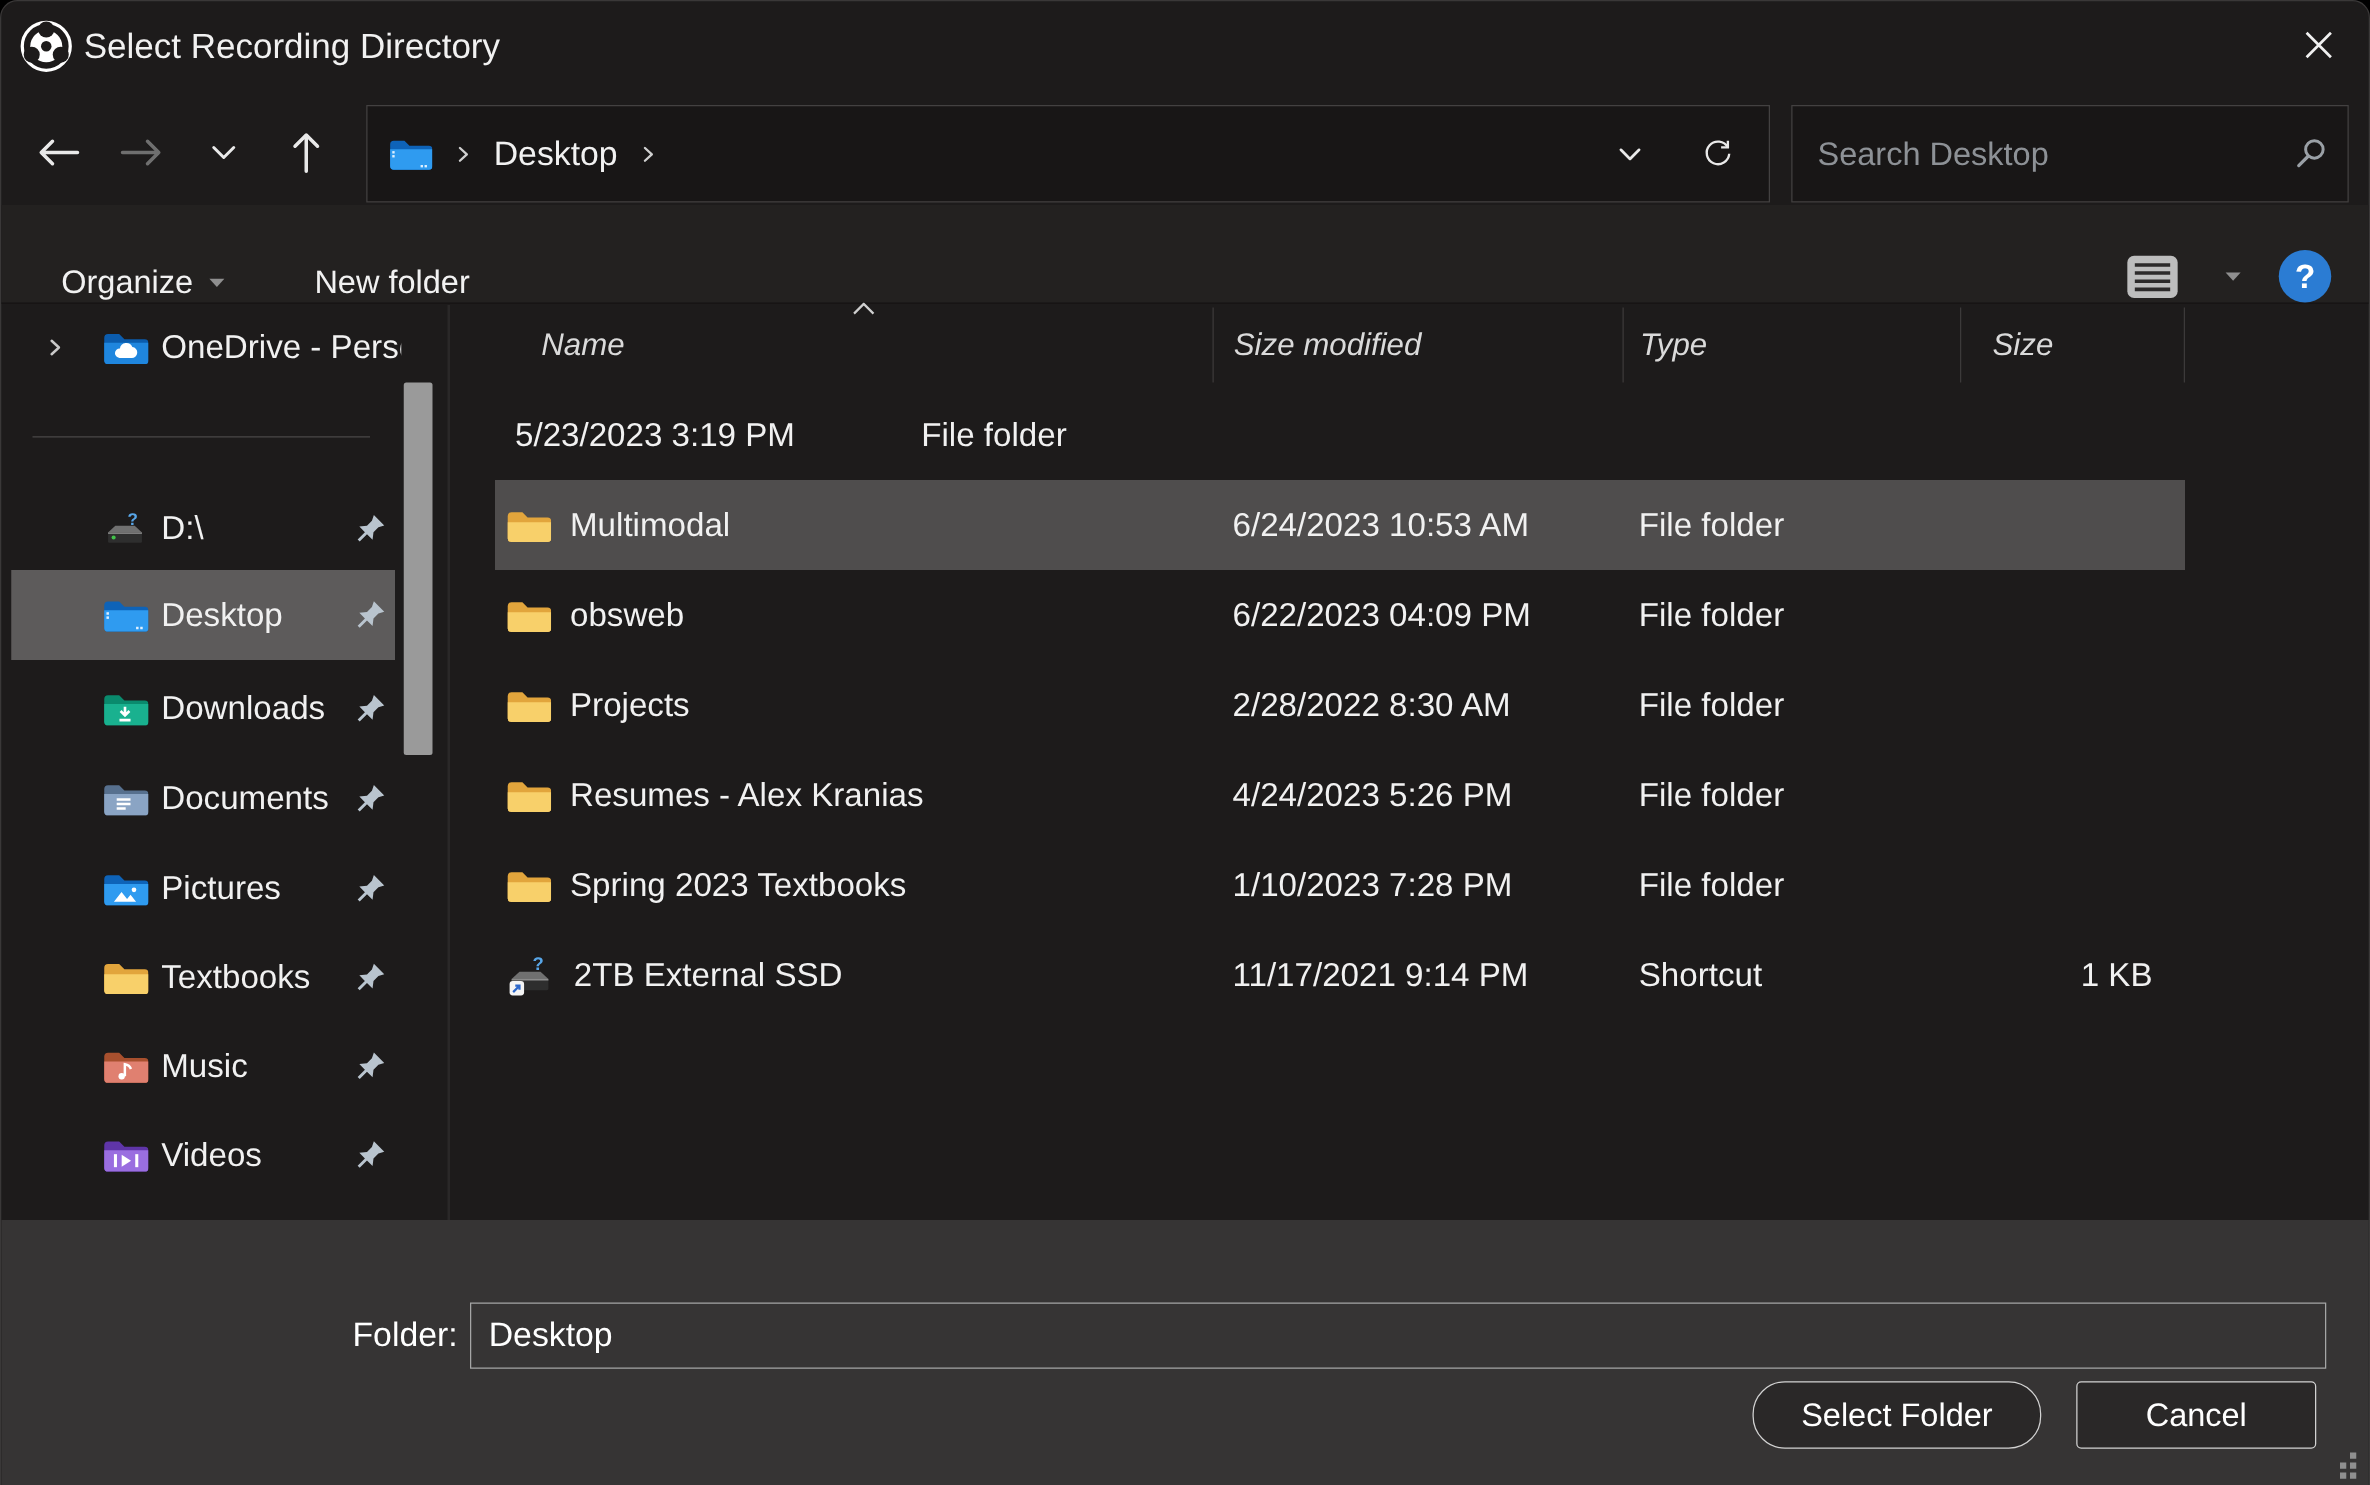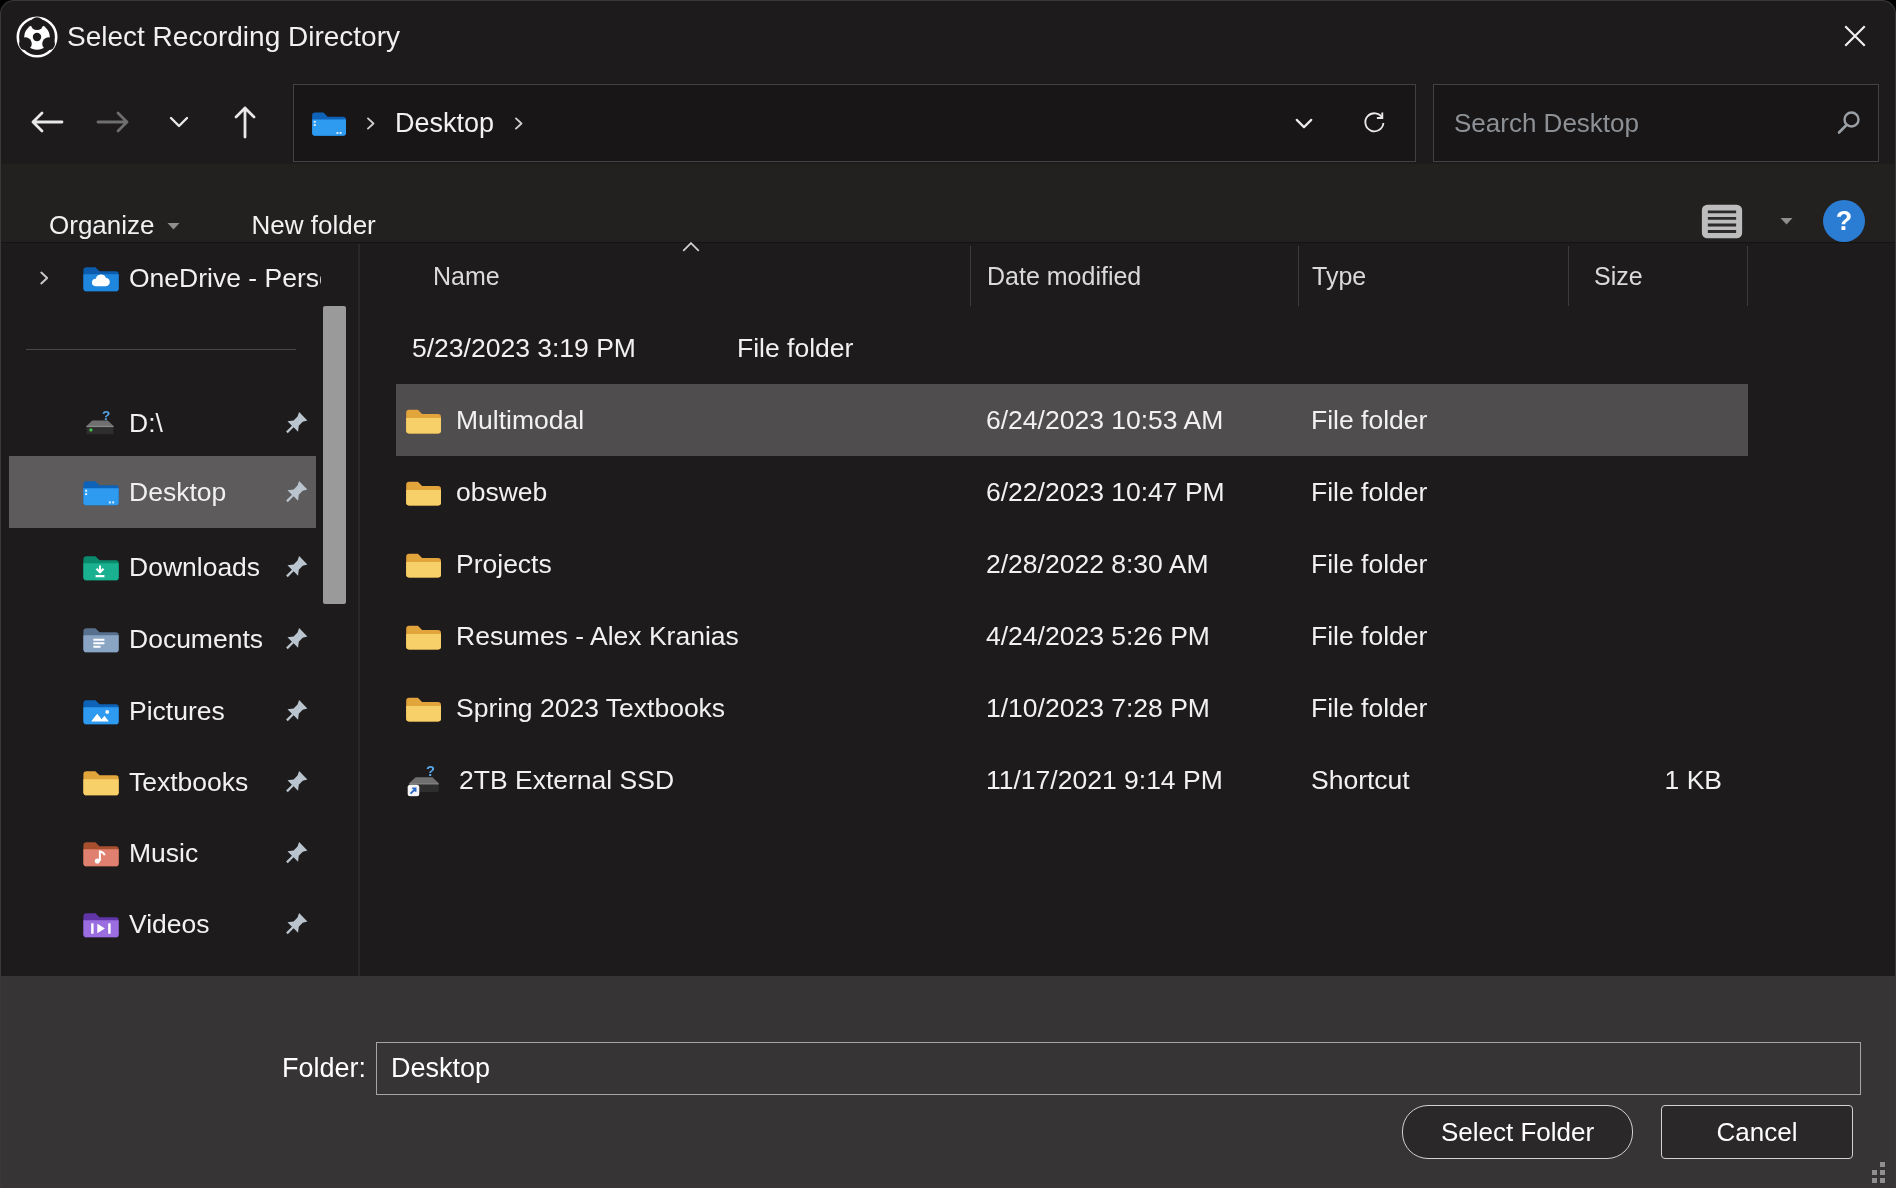--- a/index.html
+++ b/index.html
@@ -45,21 +45,21 @@
   .side-item.selected{background:#5d5b5b;}
   .side-chevron{position:absolute;left:26px;top:50%;transform:translateY(-50%);width:18px;height:18px;color:#c9c9c9;}
   .side-icon{position:absolute;left:72px;top:50%;transform:translateY(-50%);width:38px;height:31px;}
   .side-label{position:absolute;left:120px;top:50%;transform:translateY(-50%);font-size:26.5px;white-space:nowrap;
               max-width:192px;overflow:hidden;}
   .pin{position:absolute;right:6px;top:50%;transform:translateY(-50%);width:27px;height:27px;}
   .side-divider{position:absolute;left:25px;top:105px;width:270px;height:1px;background:#4a4848;}
   .side-scroll{position:absolute;left:322px;top:62px;width:23px;height:298px;background:#9a9a9a;border-radius:2px;}
 
   
-  .list-header{position:absolute;left:395px;top:2px;height:60px;display:flex;color:#dadada;font-size:25px;}
+  .list-header{position:absolute;left:395px;top:2px;height:60px;display:flex;color:#dadada;font-size:25px;font-style:italic;}
   .hc{display:flex;align-items:center;box-sizing:border-box;height:60px;}
   .hc-name{width:574px;padding-left:37px;}
   .hc-date{width:328px;padding-left:16px;border-left:1px solid #3c3a3a;}
   .hc-type{width:270px;padding-left:13px;border-left:1px solid #3c3a3a;}
   .hc-size{width:180px;padding-left:25px;border-left:1px solid #3c3a3a;border-right:1px solid #3c3a3a;}
   .sort-caret{position:absolute;left:285px;top:-4px;width:20px;height:10px;}
   .rows{position:absolute;left:395px;top:68px;width:1352px;}
   .row{height:72px;display:flex;align-items:center;font-size:26.5px;}
   .row.hl{background:#4f4d4d;}
   .c-name{width:574px;display:flex;align-items:center;gap:15px;padding-left:8px;box-sizing:border-box;white-space:nowrap;}
@@ -362,21 +362,21 @@
     <div class="v-sep"></div>
 
     <div class="list-header">
       <div class="hc hc-name">
         <span>Name</span>
         <svg class="sort-caret" viewBox="0 0 18 9">
           <path d="M2 8 L9 1 l7 7" fill="none" stroke="#cfcfcf" stroke-width="1.6"></path>
         </svg>
       </div>
       <div class="hc hc-date">
-        <span>Date modified</span>
+        <span>Size modified</span>
       </div>
       <div class="hc hc-type">
         <span>Type</span>
       </div>
       <div class="hc hc-size">
         <span>Size</span>
       </div>
     </div>
 
     <div class="rows">
@@ -399,21 +399,21 @@
         <div class="c-size"></div>
       </div>
 
       <div class="row">
         <div class="c-name">
             <svg class="f-icon" viewBox="0 0 34 28">
               <use href="#sym-folder"></use>
             </svg>
           <span>obsweb</span>
           </div>
-        <div class="c-date">6/22/2023 10:47 PM</div>
+        <div class="c-date">6/22/2023 04:09 PM</div>
         <div class="c-type">File folder</div>
         <div class="c-size"></div>
       </div>
 
       <div class="row">
         <div class="c-name">
             <svg class="f-icon" viewBox="0 0 34 28">
               <use href="#sym-folder"></use>
             </svg>
           <span>Projects</span>

